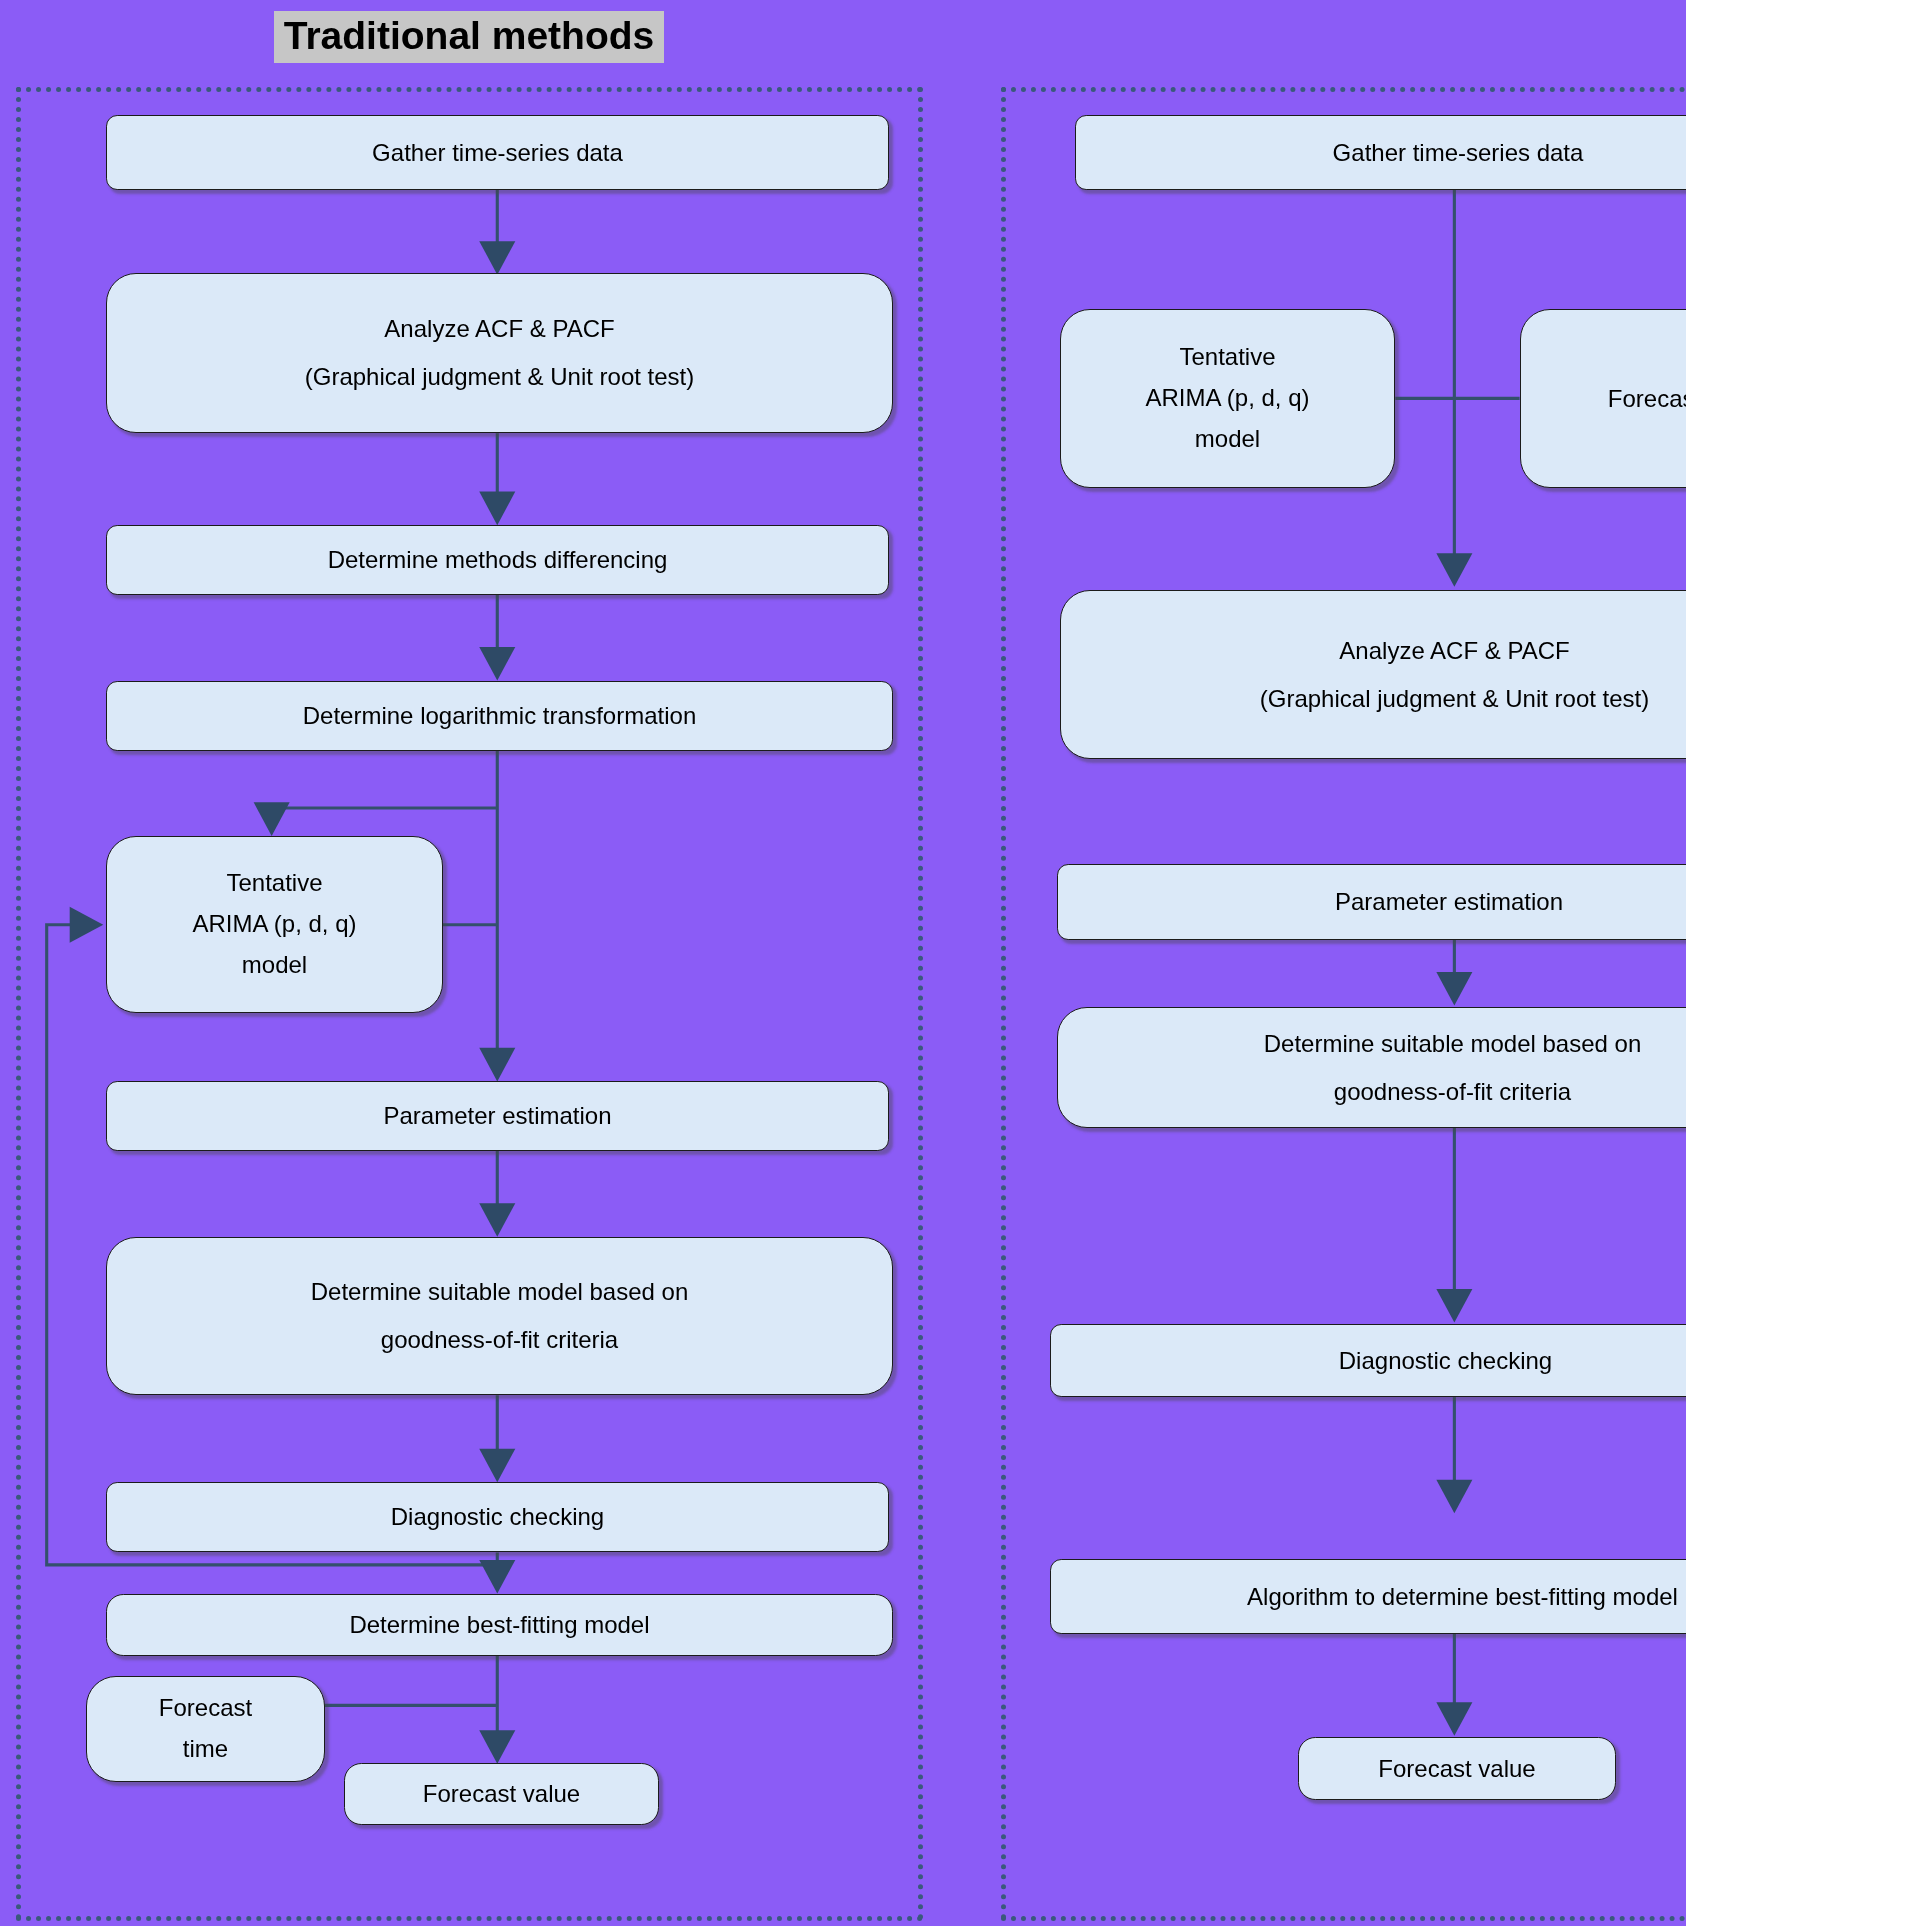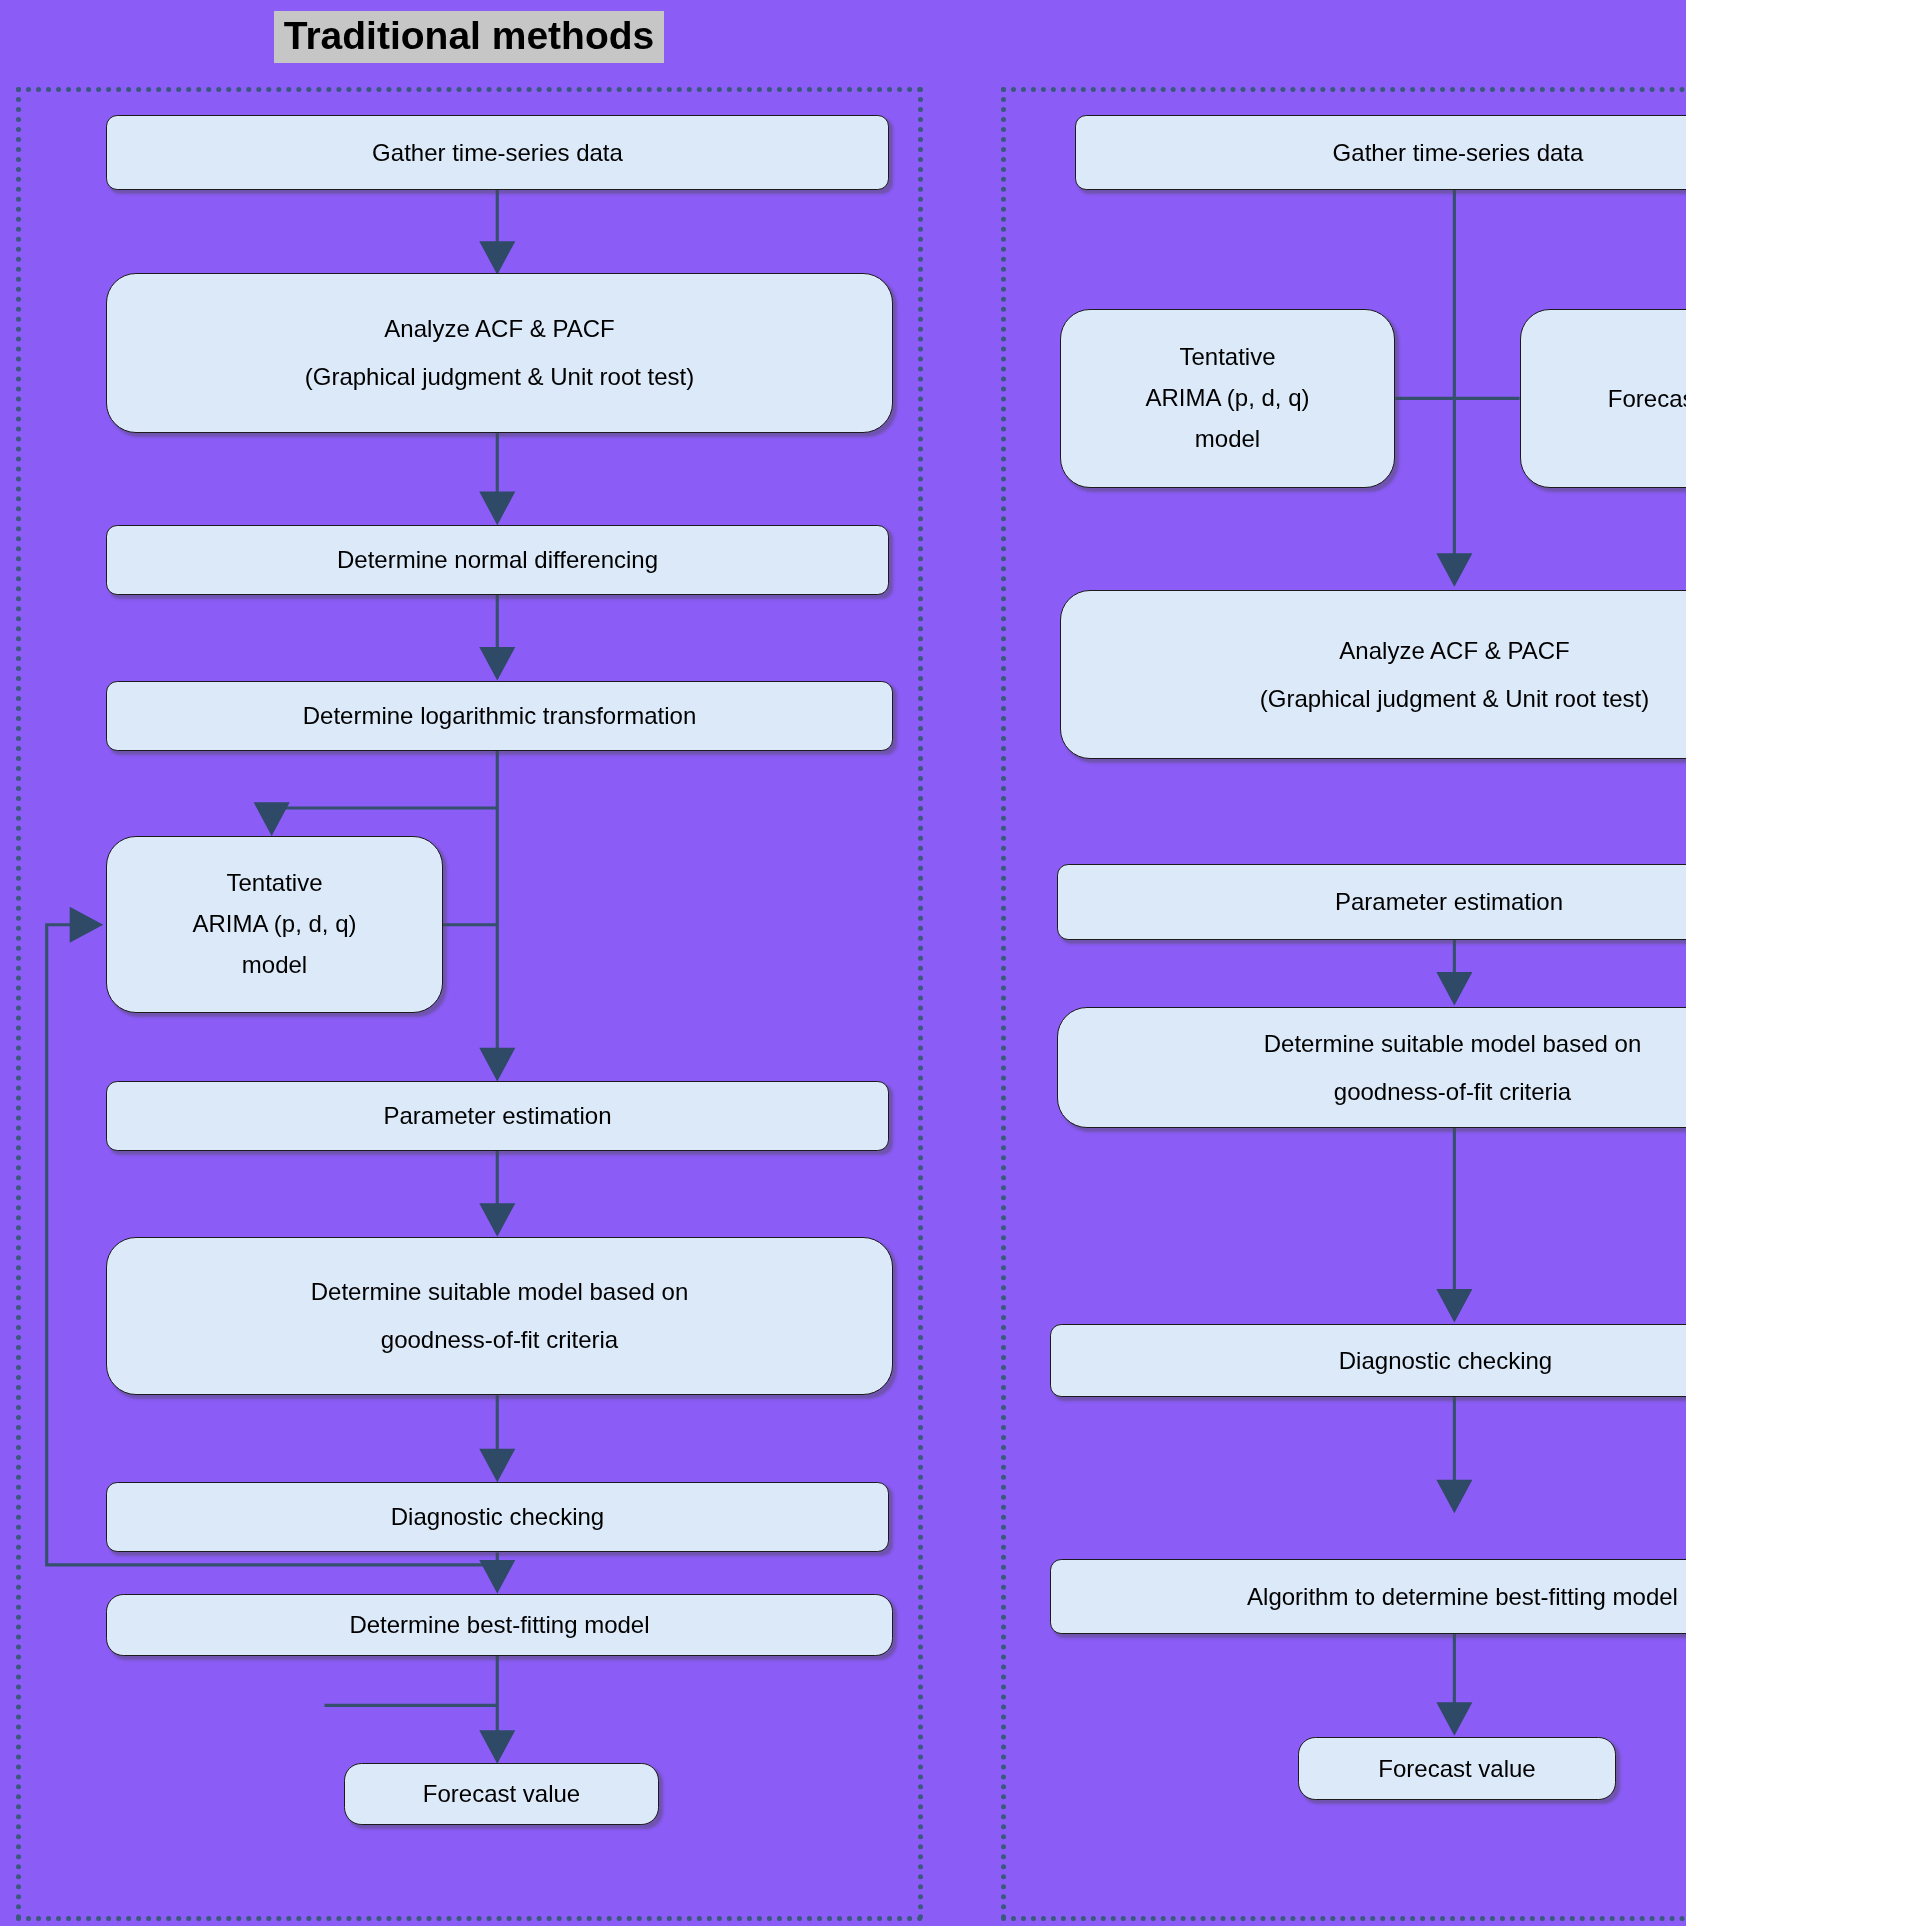--- a/index.html
+++ b/index.html
@@ -162,30 +162,32 @@
     </g>
     <g>
       <line class="connector" x1="2340" y1="2557" x2="2340" y2="2741"></line>
       <polygon class="arrowhead" points="2311,2739 2369,2739 2340,2793"></polygon>
     </g>
   </svg>
 
   <div class="box r-sm" id="l-gather">Gather time-series data</div>
   <div class="box r-lg" id="l-acf">Analyze ACF &amp; PACF
 (Graphical judgment &amp; Unit root test)</div>
-  <div class="box r-sm" id="l-ndiff">Determine normal differencing</div>
+  <div class="box r-sm" id="l-ndiff">Determine methods differencing</div>
   <div class="box r-sm" id="l-logt">Determine logarithmic transformation</div>
   <div class="box r-lg lh-tight" id="l-tent">Tentative
 ARIMA (p, d, q)
 model</div>
   <div class="box r-sm" id="l-param">Parameter estimation</div>
   <div class="box r-lg" id="l-suit">Determine suitable model based on
 goodness-of-fit criteria</div>
   <div class="box r-sm" id="l-diag">Diagnostic checking</div>
   <div class="box r-md" id="l-best">Determine best-fitting model</div>
+  <div class="box r-lg lh-tight" id="l-ftime">Forecast
+time</div>
   <div class="box r-md" id="l-fval">Forecast value</div>
 
   <div class="box r-sm" id="r-gather">Gather time-series data</div>
   <div class="box r-lg lh-tight" id="r-tent">Tentative
 ARIMA (p, d, q)
 model</div>
   <div class="box r-lg" id="r-ftime">Forecast time</div>
   <div class="box r-lg" id="r-acf">Analyze ACF &amp; PACF
 (Graphical judgment &amp; Unit root test)</div>
   <div class="box r-sm" id="r-param">Parameter estimation</div>

